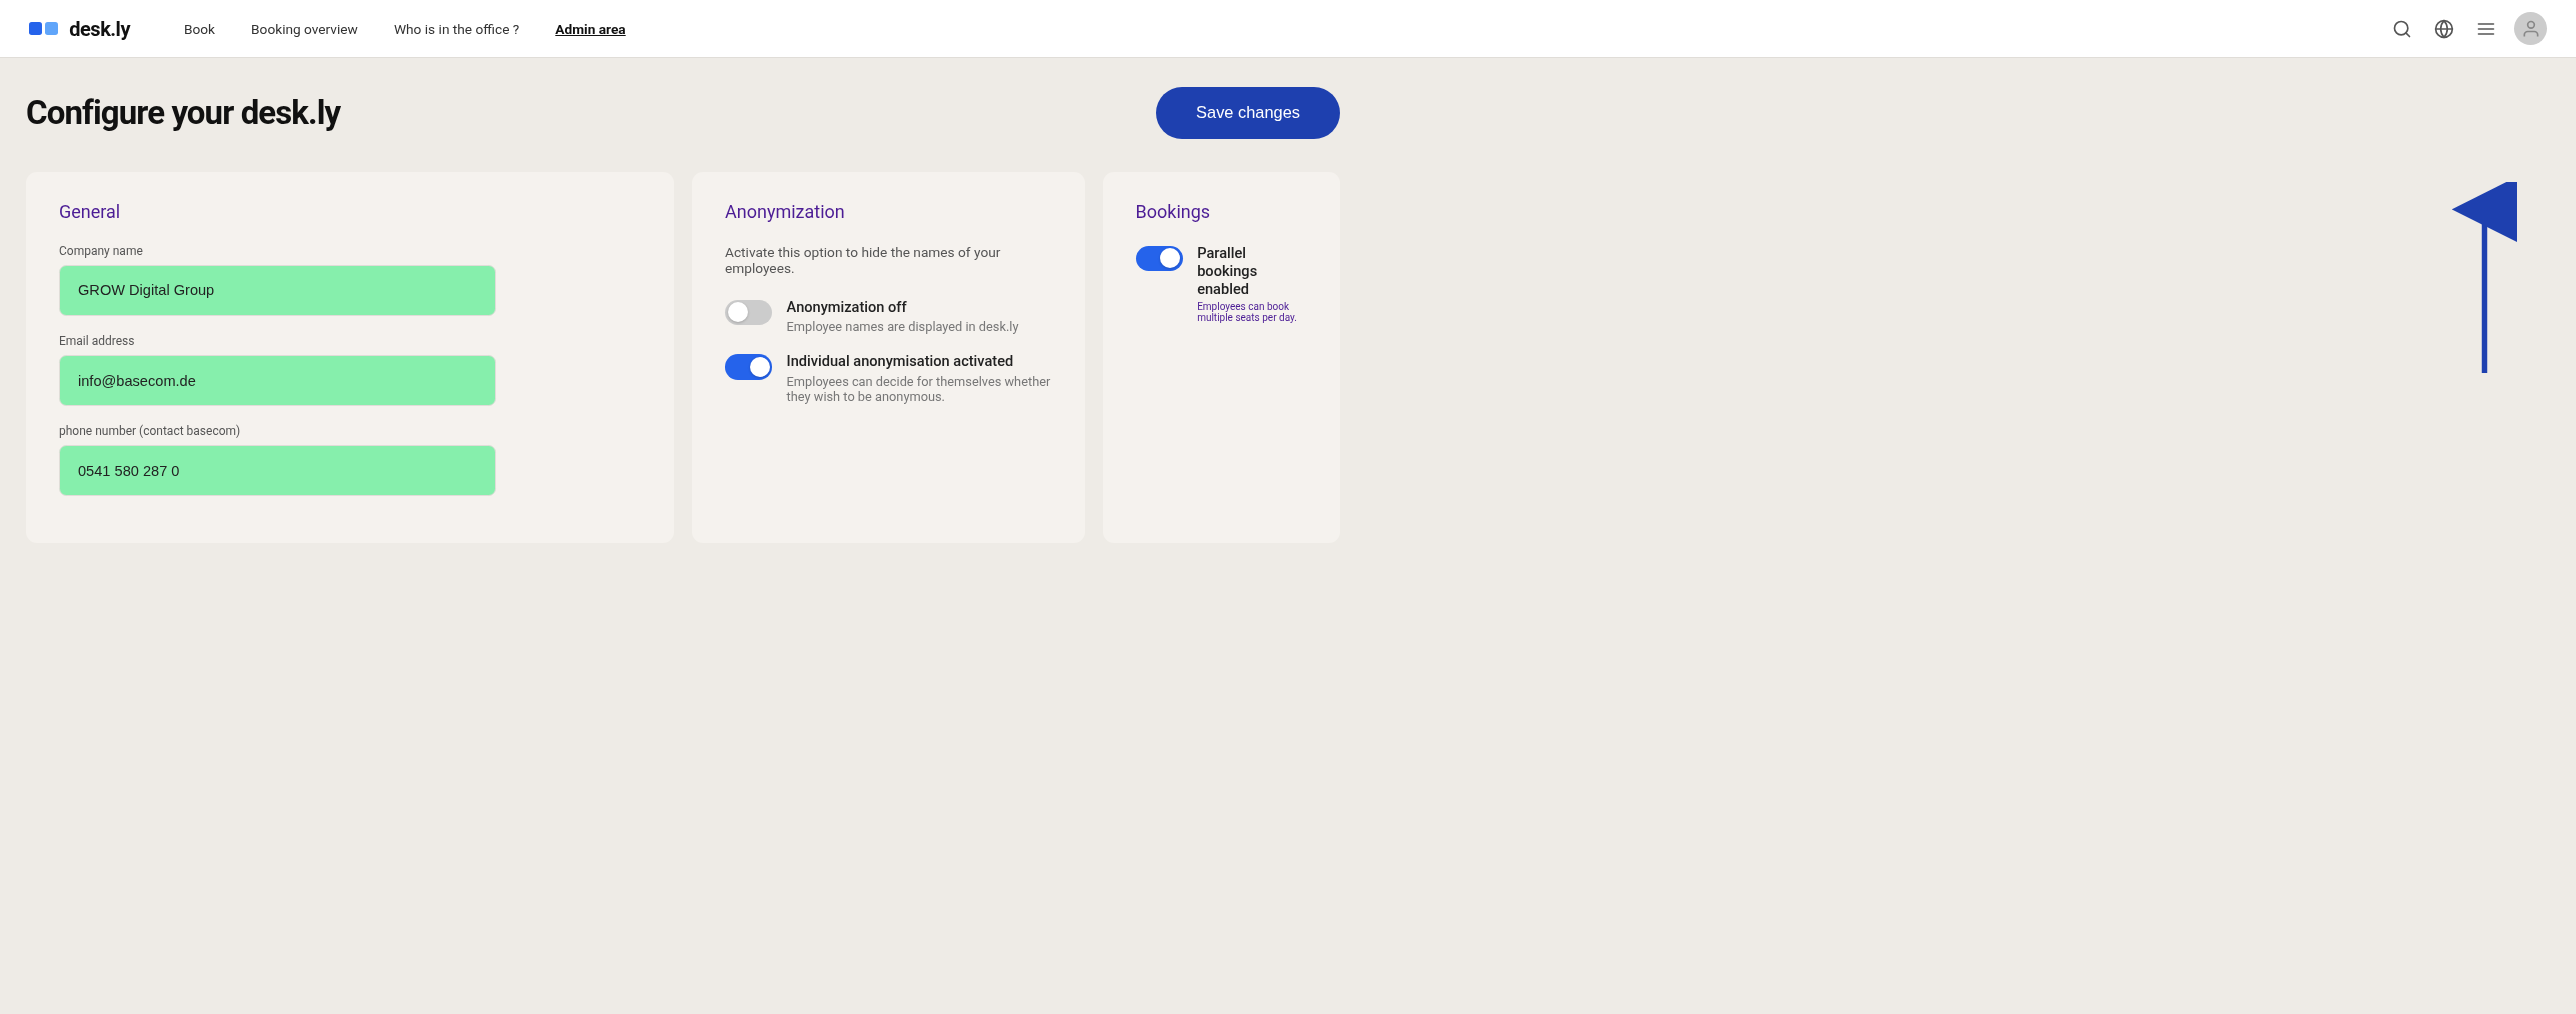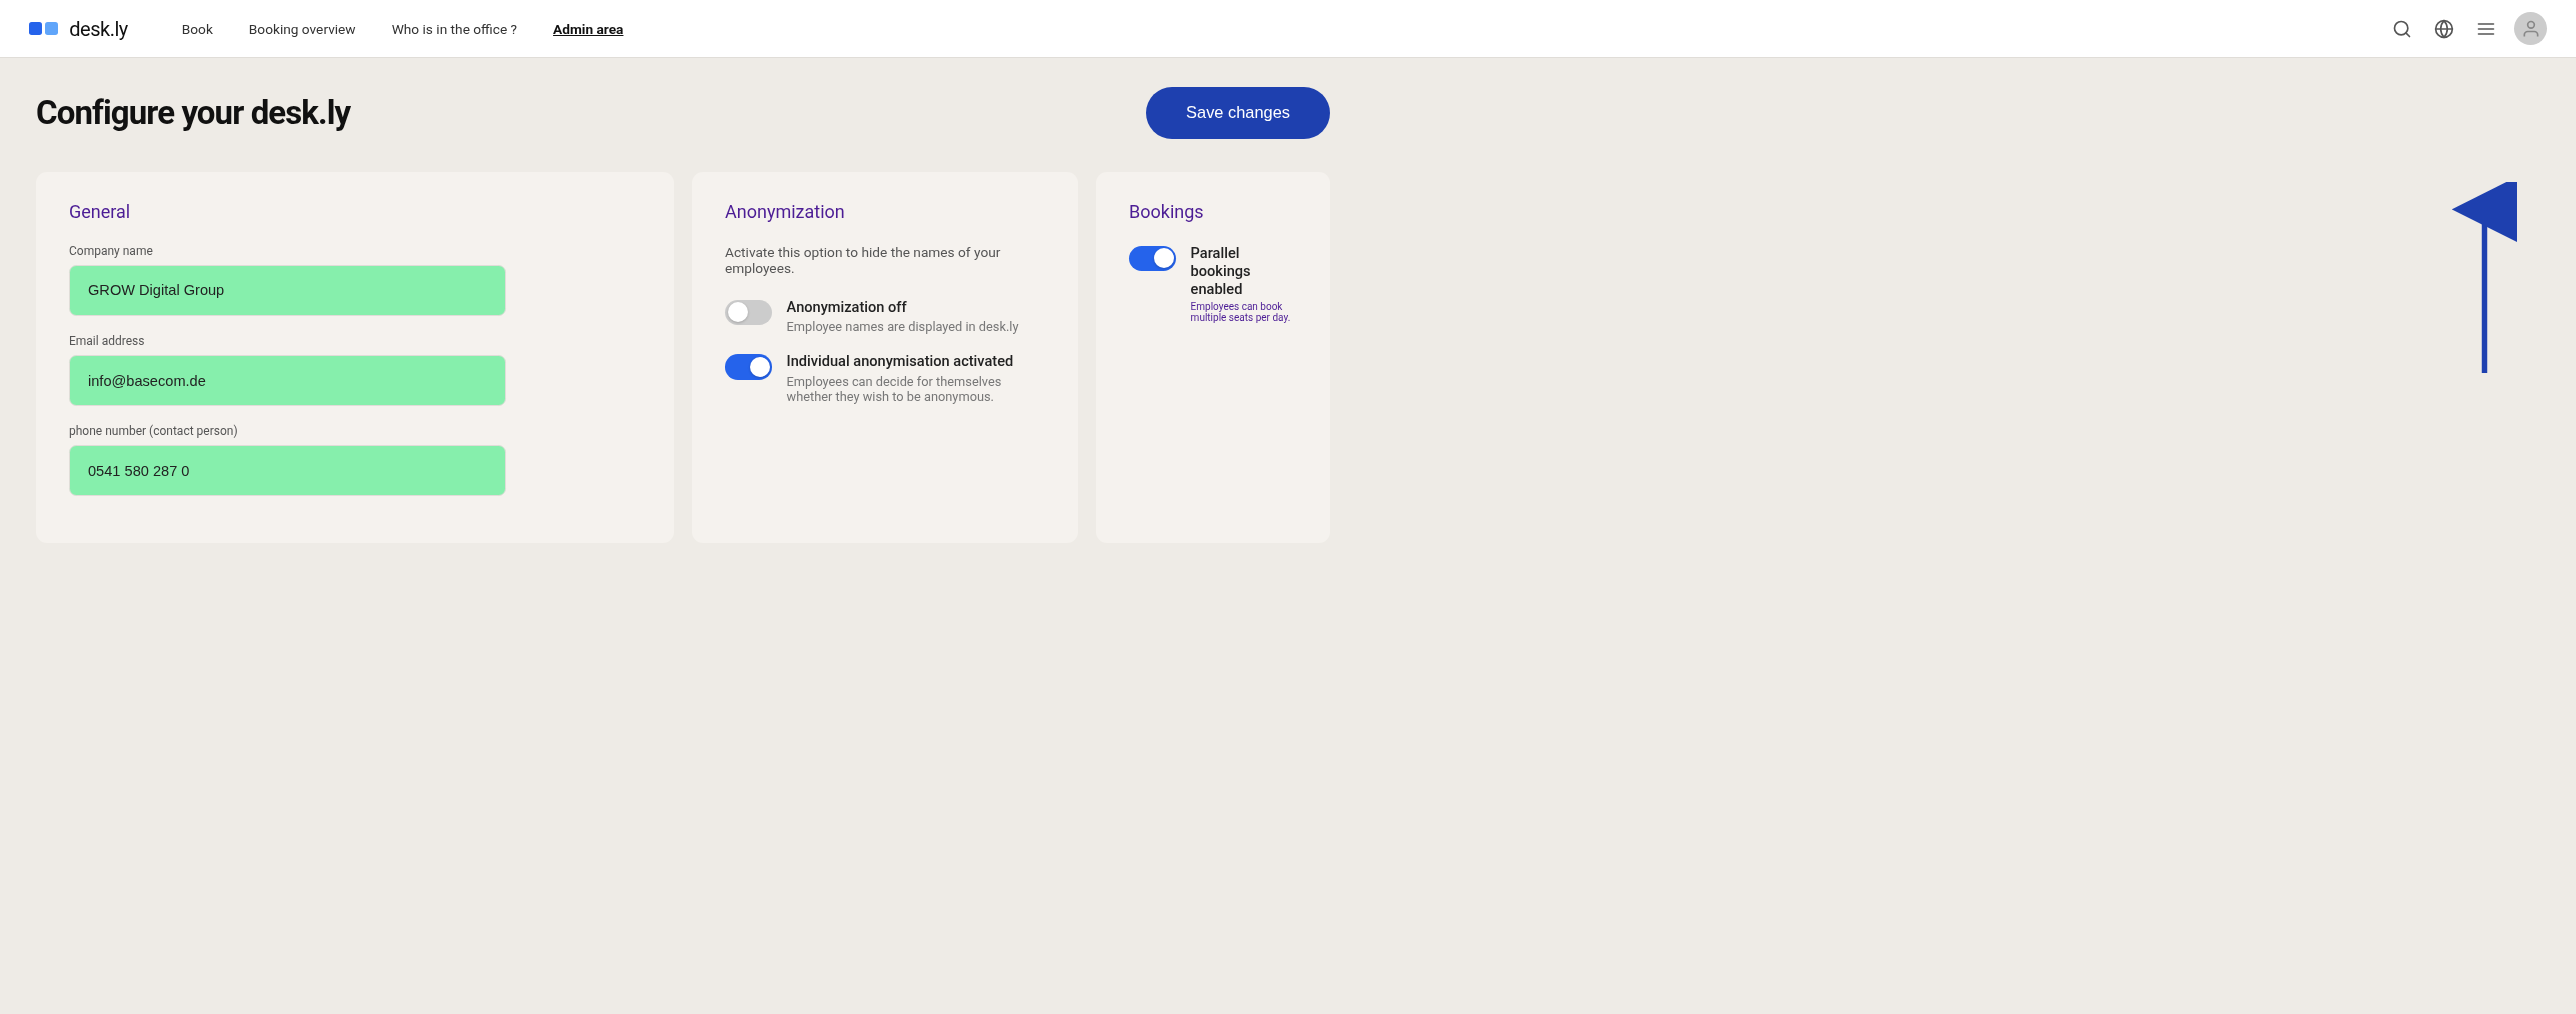--- a/index.html
+++ b/index.html
@@ -36,21 +36,21 @@
     }
     .logo-square {
       width: 12.8px;
       height: 12.8px;
       border-radius: 2.7px;
     }
     .logo-sq1 { background: #2563eb; }
     .logo-sq2 { background: #60a5fa; }
     .nav-brand {
       font-size: 20px;
-      font-weight: 400;
+      font-weight: 700;
       color: #111;
       letter-spacing: -0.5px;
     }
     .nav-links {
       display: flex;
       align-items: center;
       gap: 0;
       flex: 1;
     }
     .nav-link {
@@ -92,21 +92,21 @@
       display: flex;
       align-items: center;
       justify-content: center;
       font-size: 16.4px;
       color: #fff;
       cursor: pointer;
     }
 
     
     .main-content {
-      padding: 29px 36px;
+      padding: 29px 26px;
       max-width: 1366px;
     }
 
     .page-header {
       display: flex;
       align-items: center;
       justify-content: space-between;
       margin-bottom: 33px;
     }
     .page-title {
@@ -307,21 +307,21 @@
 
     <div class="card">
       <div class="card-title">General</div>
 
       <div class="field-label">Company name</div>
       <input class="field-input" type="text" value="GROW Digital Group" style="">
 
       <div class="field-label">Email address</div>
       <input class="field-input" type="email" value="info@basecom.de" style="">
 
-      <div class="field-label">phone number (contact person)</div>
+      <div class="field-label">phone number (contact basecom)</div>
       <input class="field-input" type="text" value="0541 580 287 0" style="">
     </div>
 
     <div style="display:flex; gap:18px;">
 
       <div class="card">
         <div class="card-title">Anonymization</div>
         <div class="anon-description">Activate this option to hide the names of your employees.</div>
 
         <div class="toggle-row">

